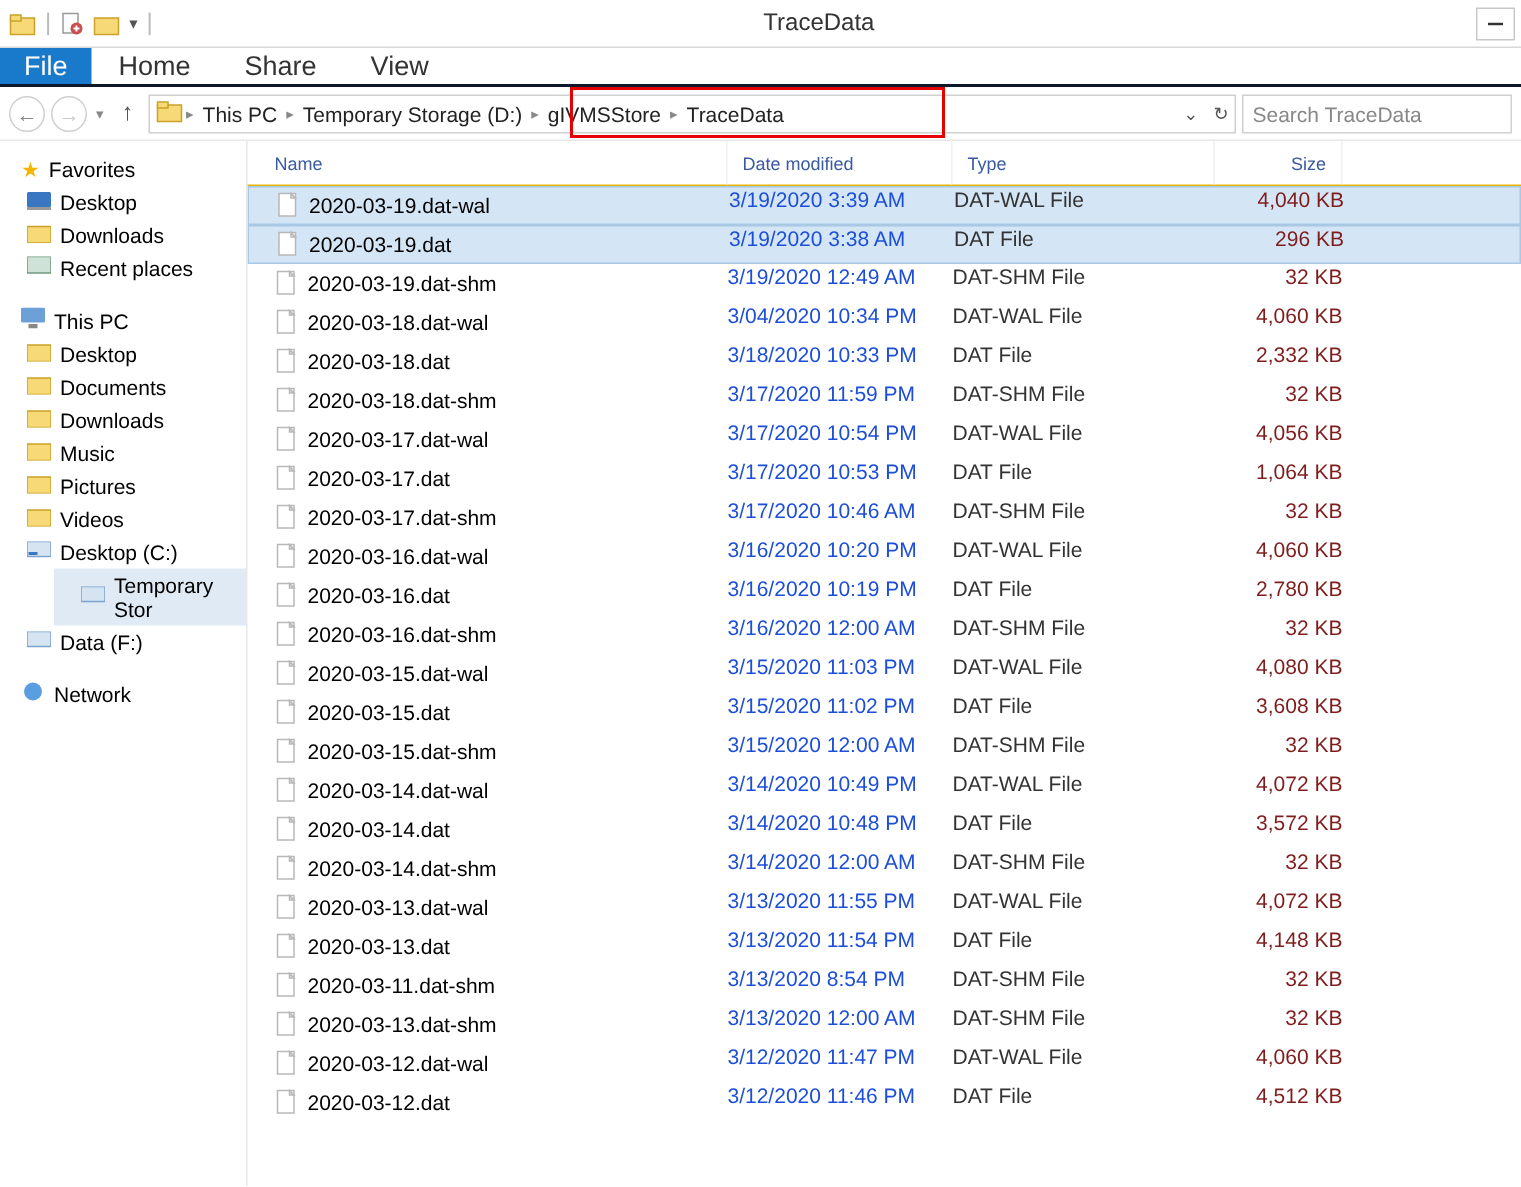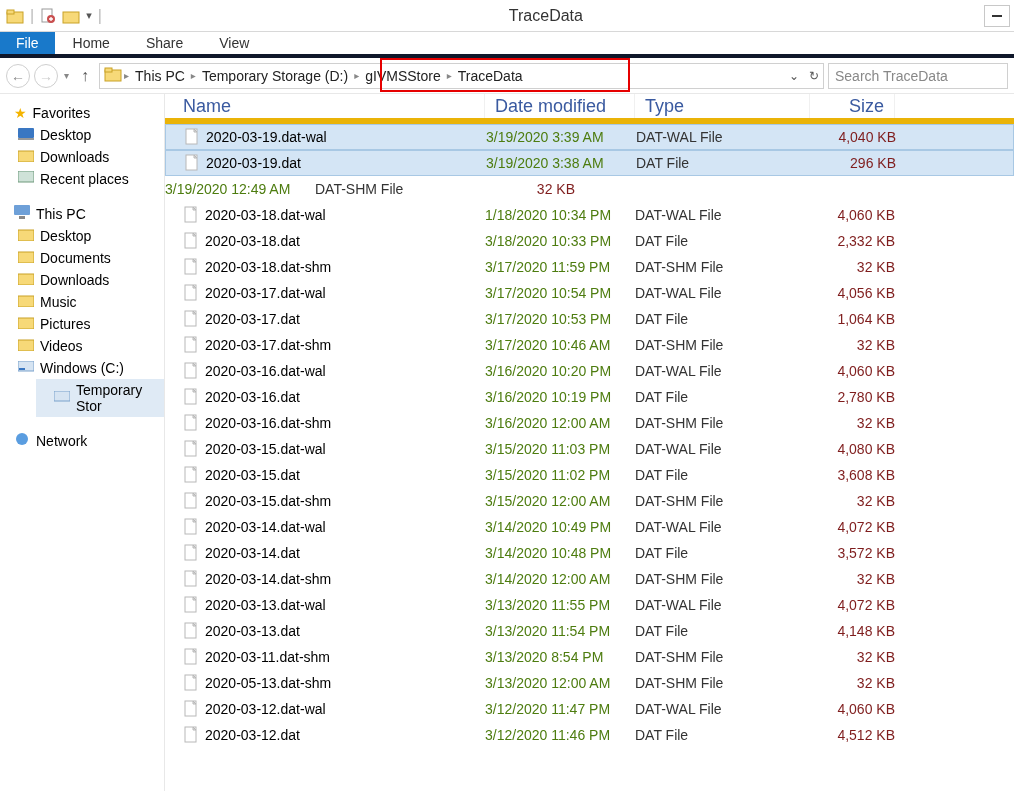--- a/index.html
+++ b/index.html
@@ -4,21 +4,21 @@
 <style>
 * { box-sizing: border-box; margin: 0; padding: 0; font-family: "Segoe UI", Tahoma, sans-serif; }
 html, body { width: 1014px; height: 791px; overflow: hidden; background: #fff; }
 
 .titlebar { height: 32px; display: flex; align-items: center; border-bottom: 1px solid #d8d8d8; }
 .titlebar .qat { display: flex; align-items: center; gap: 6px; padding: 0 6px; }
 .titlebar .qat .icon svg { display:block; }
 .titlebar .spacer { flex: 1; text-align: center; font-size: 16px; color: #333; }
 .titlebar .winctl { width: 26px; height: 22px; border: 1px solid #c8c8c8; display:flex; align-items:center; justify-content:center; margin-right:4px; }
 
-.ribbon { height: 26px; display: flex; align-items: stretch; border-bottom: 4px solid #0f172a; font-size: 14px; }
+.ribbon { height: 26px; display: flex; align-items: stretch; border-bottom: 2px solid #0f172a; font-size: 18px; }
 .ribbon .filebtn { background: #1979ca; color: #fff; padding: 3px 16px; display:flex; align-items:center; }
 .ribbon .tab { padding: 3px 18px; color: #333; display:flex; align-items:center; }
 
 .navrow { height: 36px; display: flex; align-items: center; padding: 4px 6px; gap: 4px; border-bottom: 1px solid #e8e8e8; }
 .navbtn { width: 24px; height: 24px; border: 1px solid #cfcfcf; border-radius: 50%; display: flex; align-items: center; justify-content: center; color: #888; font-size: 14px; }
 .navup { width: 20px; height: 20px; display:flex; align-items:center; justify-content:center; color:#555; font-size:16px; }
 .navchev { color:#888; font-size:10px; padding:0 2px; }
 .addressbar { flex: 1; height: 26px; border: 1px solid #d0d0d0; display:flex; align-items:center; padding: 0 4px; gap: 2px; font-size: 14px; position:relative; }
 .addressbar .crumb { padding: 2px 4px; color:#222; }
 .addressbar .sep { color:#888; font-size:10px; }
@@ -28,32 +28,32 @@
 .searchbox .ph { color:#888; }
 
 .body { display:flex; height: calc(791px - 32px - 26px - 36px); }
 .sidebar { width: 165px; border-right: 1px solid #e8e8e8; padding-top: 8px; font-size: 14px; overflow:hidden; }
 .sidebar .item { display:flex; align-items:center; gap:6px; padding: 3px 0 3px 14px; }
 .sidebar .item.sub { padding-left: 18px; }
 .sidebar .item.selected { background:#dfeaf5;margin-left:36px; }
 .sidebar .spacer10 { height: 12px; }
 
 .pane { flex:1; display:flex; flex-direction:column; }
-.cols { height: 30px; border-bottom: 6px solid #eab308; display:flex; align-items:center; font-size:18px; color:#3a5aa0; }
+.cols { height: 30px; border-bottom: 1px solid #eab308; display:flex; align-items:center; font-size:12px; color:#3a5aa0; }
 .cols .col { border-right: 1px solid #f0f0f0; padding: 0 10px; height:100%; display:flex; align-items:center; }
 .col-name { width: 320px; padding-left:18px !important; }
 .col-date { width: 150px; }
 .col-type { width: 175px; text-align: right; }
 .col-size { width: 85px; justify-content:flex-end !important; }
 
 .filelist { overflow:auto; flex:1; font-size:14px; }
-.row { display:flex; align-items:center; height: 26px; }
+.row { display:flex; height: 26px; }
 .row.selected { background:#d4e5f5; border:1px solid #a8c8e4; }
 .row .c-name { width: 320px; display:flex; align-items:center; gap:6px; padding-left:18px; }
-.row .c-date { width: 150px; color:#4d7c0f; }
+.row .c-date { width: 150px; color:#1d4ed8; }
 .row .c-type { width: 175px; color:#333; }
 .row .c-size { width: 85px; text-align:right; color:#7f1d1d; }
 
 .fileicon svg { display:block; }
 
 </style>
 </head>
 <body>
 
 <div class="titlebar">
@@ -194,27 +194,33 @@
           <span><svg width="16" height="13">
               <rect y="2" width="16" height="11" fill="#f7d978" stroke="#c9a227"></rect>
             </svg></span>
           <span>Videos</span>
         </div>
         <div class="item sub">
           <span><svg width="16" height="12">
               <rect width="16" height="10" fill="#d6e4f2" stroke="#7aa2cc"></rect>
               <rect x="1" y="7" width="6" height="2" fill="#3a77c2"></rect>
             </svg></span>
-          <span>Windows (C:)</span>
+          <span>Desktop (C:)</span>
         </div>
         <div class="item sub selected">
           <span><svg width="16" height="12">
               <rect width="16" height="10" fill="#d6e4f2" stroke="#7aa2cc"></rect>
             </svg></span>
           <span>Temporary Stor</span>
+        </div>
+        <div class="item sub">
+          <span><svg width="16" height="12">
+              <rect width="16" height="10" fill="#d6e4f2" stroke="#7aa2cc"></rect>
+            </svg></span>
+          <span>Data (F:)</span>
         </div>
       </div>
     <div class="spacer10"></div>
     <div class="item">
       <span><svg width="16" height="14">
             <circle cx="8" cy="7" r="6" fill="#5a9de0"></circle>
           </svg></span>
       <span>Network</span>
     </div>
   </div>
@@ -249,35 +255,44 @@
                 <polygon points="10,1 13,4 10,4" fill="#ddd" stroke="#b8b8b8"></polygon>
               </svg>
             </span>
             <span>2020-03-19.dat</span>
           </div>
           <div class="c-date">3/19/2020 3:38 AM</div>
           <div class="c-type">DAT File</div>
           <div class="c-size">296 KB</div>
         </div>
         <div class="row">
+          <div class="c-name">
+            <span class="fileicon">
+              <svg width="16" height="18">
+                <rect x="2" y="1" width="11" height="15" fill="#fff" stroke="#b8b8b8"></rect>
+                <polygon points="10,1 13,4 10,4" fill="#ddd" stroke="#b8b8b8"></polygon>
+              </svg>
+            </span>
+            <span>2020-03-19.dat-shm</span>
+          </div>
           <div class="c-date">3/19/2020 12:49 AM</div>
           <div class="c-type">DAT-SHM File</div>
           <div class="c-size">32 KB</div>
         </div>
         <div class="row">
           <div class="c-name">
             <span class="fileicon">
               <svg width="16" height="18">
                 <rect x="2" y="1" width="11" height="15" fill="#fff" stroke="#b8b8b8"></rect>
                 <polygon points="10,1 13,4 10,4" fill="#ddd" stroke="#b8b8b8"></polygon>
               </svg>
             </span>
             <span>2020-03-18.dat-wal</span>
           </div>
-          <div class="c-date">1/18/2020 10:34 PM</div>
+          <div class="c-date">3/04/2020 10:34 PM</div>
           <div class="c-type">DAT-WAL File</div>
           <div class="c-size">4,060 KB</div>
         </div>
         <div class="row">
           <div class="c-name">
             <span class="fileicon">
               <svg width="16" height="18">
                 <rect x="2" y="1" width="11" height="15" fill="#fff" stroke="#b8b8b8"></rect>
                 <polygon points="10,1 13,4 10,4" fill="#ddd" stroke="#b8b8b8"></polygon>
               </svg>
@@ -513,21 +528,21 @@
           <div class="c-size">32 KB</div>
         </div>
         <div class="row">
           <div class="c-name">
             <span class="fileicon">
               <svg width="16" height="18">
                 <rect x="2" y="1" width="11" height="15" fill="#fff" stroke="#b8b8b8"></rect>
                 <polygon points="10,1 13,4 10,4" fill="#ddd" stroke="#b8b8b8"></polygon>
               </svg>
             </span>
-            <span>2020-05-13.dat-shm</span>
+            <span>2020-03-13.dat-shm</span>
           </div>
           <div class="c-date">3/13/2020 12:00 AM</div>
           <div class="c-type">DAT-SHM File</div>
           <div class="c-size">32 KB</div>
         </div>
         <div class="row">
           <div class="c-name">
             <span class="fileicon">
               <svg width="16" height="18">
                 <rect x="2" y="1" width="11" height="15" fill="#fff" stroke="#b8b8b8"></rect>

